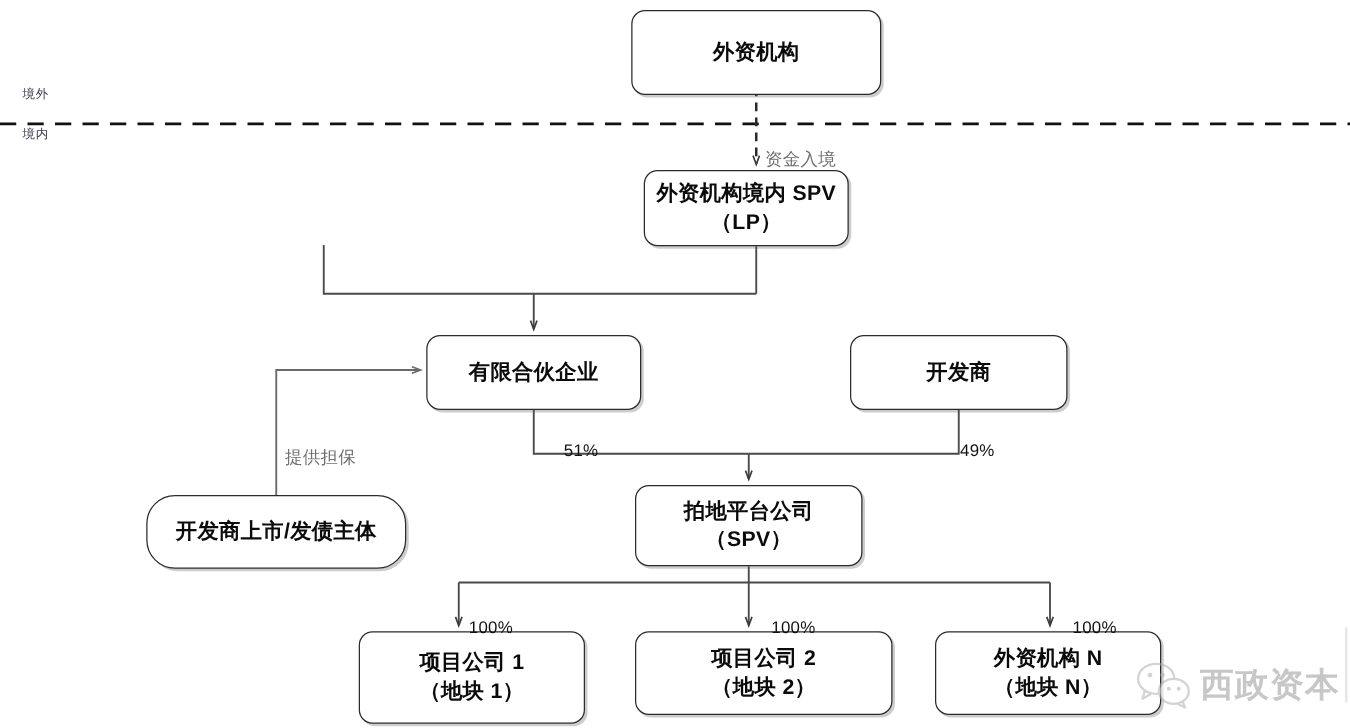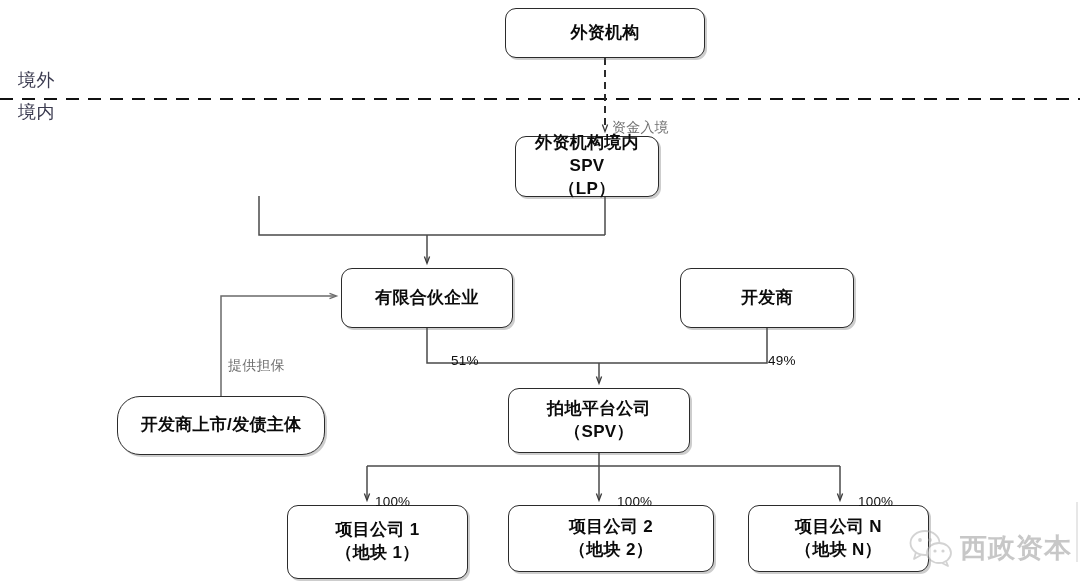--- a/index.html
+++ b/index.html
@@ -56,21 +56,21 @@
     z-index: 4;
     white-space: nowrap;
     margin-top: 21px;
   }
   .edge-label.gray {
     color: #6f6f6f;
     font-size: 14px;
   }
   .boundary-label {
     position: absolute;
-    font-size: 18px;
+    font-size: 10px;
     color: #3a3a4f;
     z-index: 4;
     white-space: nowrap;
     letter-spacing: 0.5px;
   }
   .watermark {
     position: absolute;
     right: 8px;
     bottom: 14px;
     display: flex;
@@ -131,26 +131,26 @@
     <path d="M599,453 L599,466" fill="none" stroke="#4a4a4a" stroke-width="1.5"></path>
     <path d="M367,466 L840,466" fill="none" stroke="#4a4a4a" stroke-width="1.5"></path>
     <path d="M367,466 L367,500" fill="none" stroke="#4a4a4a" stroke-width="1.5" marker-end="url(#arrow)"></path>
     <path d="M599,466 L599,500" fill="none" stroke="#4a4a4a" stroke-width="1.5" marker-end="url(#arrow)"></path>
     <path d="M840,466 L840,500" fill="none" stroke="#4a4a4a" stroke-width="1.5" marker-end="url(#arrow)"></path>
   </svg>
 
   <div class="boundary-label" style="left:18px; top:68px;">境外</div>
   <div class="boundary-label" style="left:18px; top:100px;">境内</div>
 
-  <div class="node" style="left:505px; top:8px; width:200px; height:50px;">
+  <div class="node" style="left:505px; top:8px; width:200px; height:68px;">
     <span class="txt">外资机构</span>
   </div>
 
 
-  <div class="node" style="left:515px; top:136px; width:144px; height:61px;">
+  <div class="node" style="left:515px; top:136px; width:164px; height:61px;">
     <span class="txt">外资机构境内 SPV
 （LP）</span>
   </div>
 
   <div class="node" style="left:341px; top:268px; width:172px; height:60px;">
     <span class="txt">有限合伙企业</span>
   </div>
 
   <div class="node" style="left:680px; top:268px; width:174px; height:60px;">
     <span class="txt">开发商</span>
@@ -169,21 +169,21 @@
     <span class="txt">项目公司 1
 （地块 1）</span>
   </div>
 
   <div class="node" style="left:508px; top:505px; width:206px; height:67px;">
     <span class="txt">项目公司 2
 （地块 2）</span>
   </div>
 
   <div class="node" style="left:748px; top:505px; width:181px; height:67px;">
-    <span class="txt">项目公司 N
+    <span class="txt">外资机构 N
 （地块 N）</span>
   </div>
 
   <div class="edge-label gray" style="left:612px; top:98px;">资金入境</div>
   <div class="edge-label gray" style="left:228px; top:336px;">提供担保</div>
   <div class="edge-label" style="left:427px; top:332px;padding-left:24px;">51%</div>
   <div class="edge-label" style="left:768px; top:332px;">49%</div>
   <div class="edge-label" style="left:375px; top:473px;">100%</div>
   <div class="edge-label" style="left:617px; top:473px;">100%</div>
   <div class="edge-label" style="left:858px; top:473px;">100%</div>

